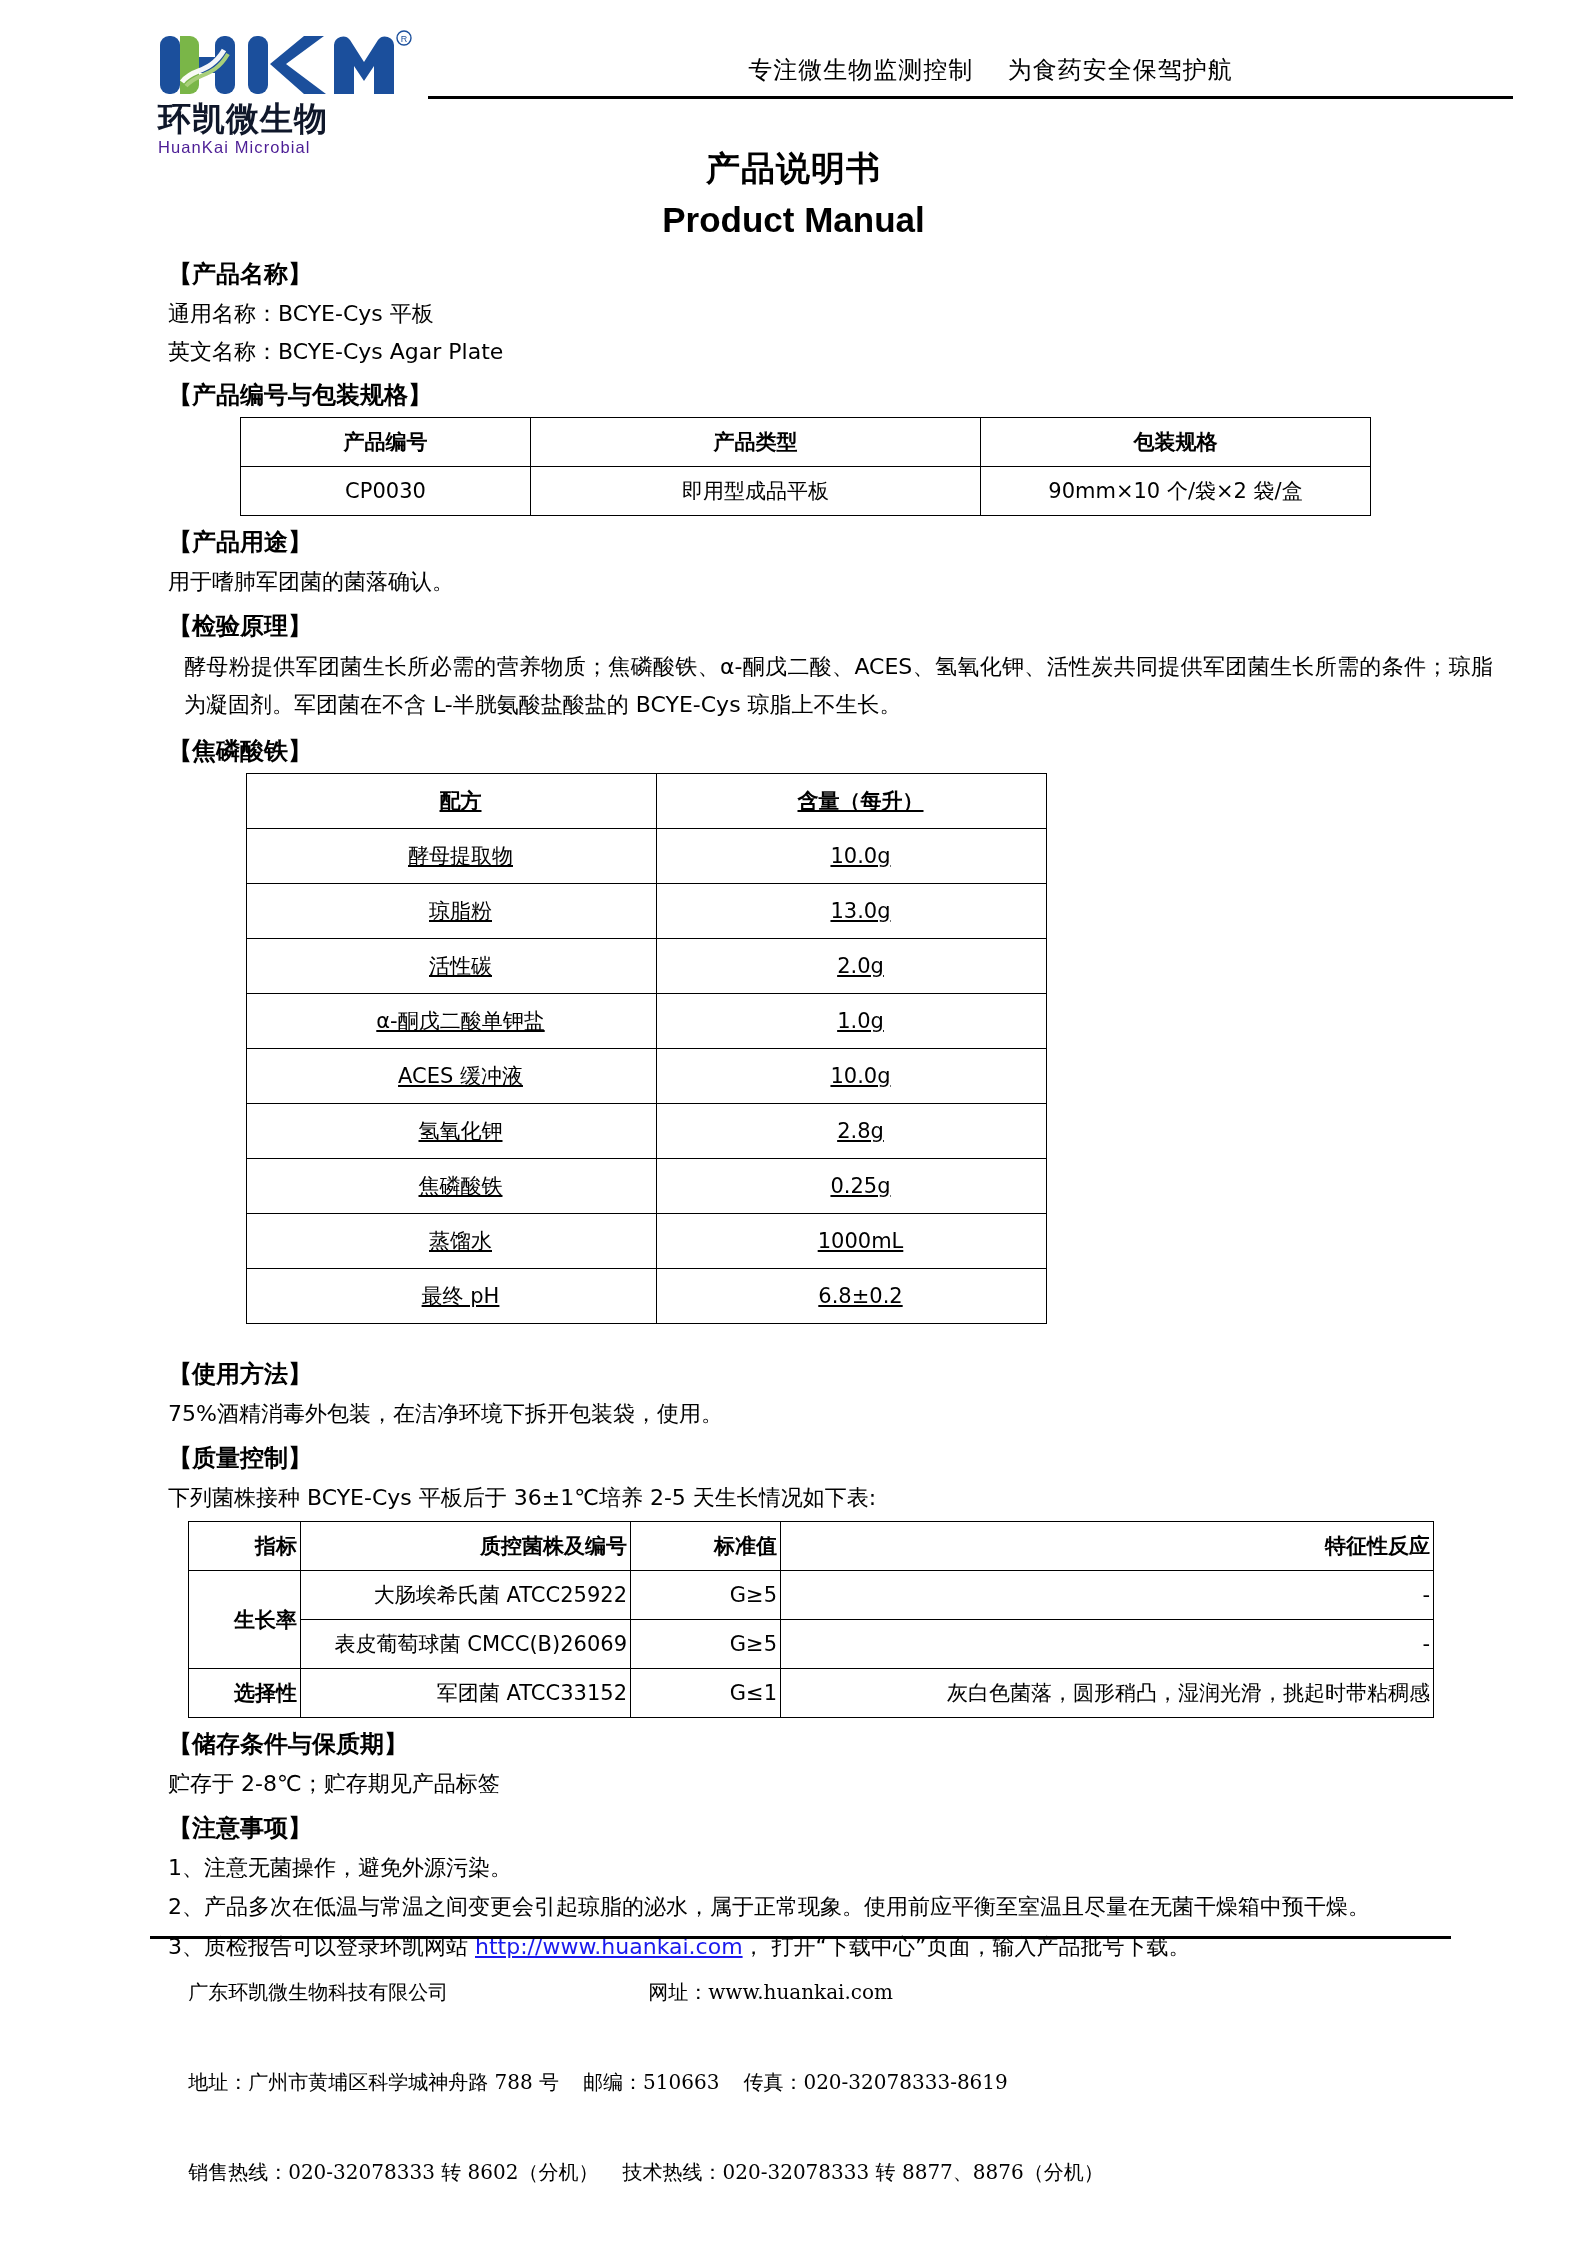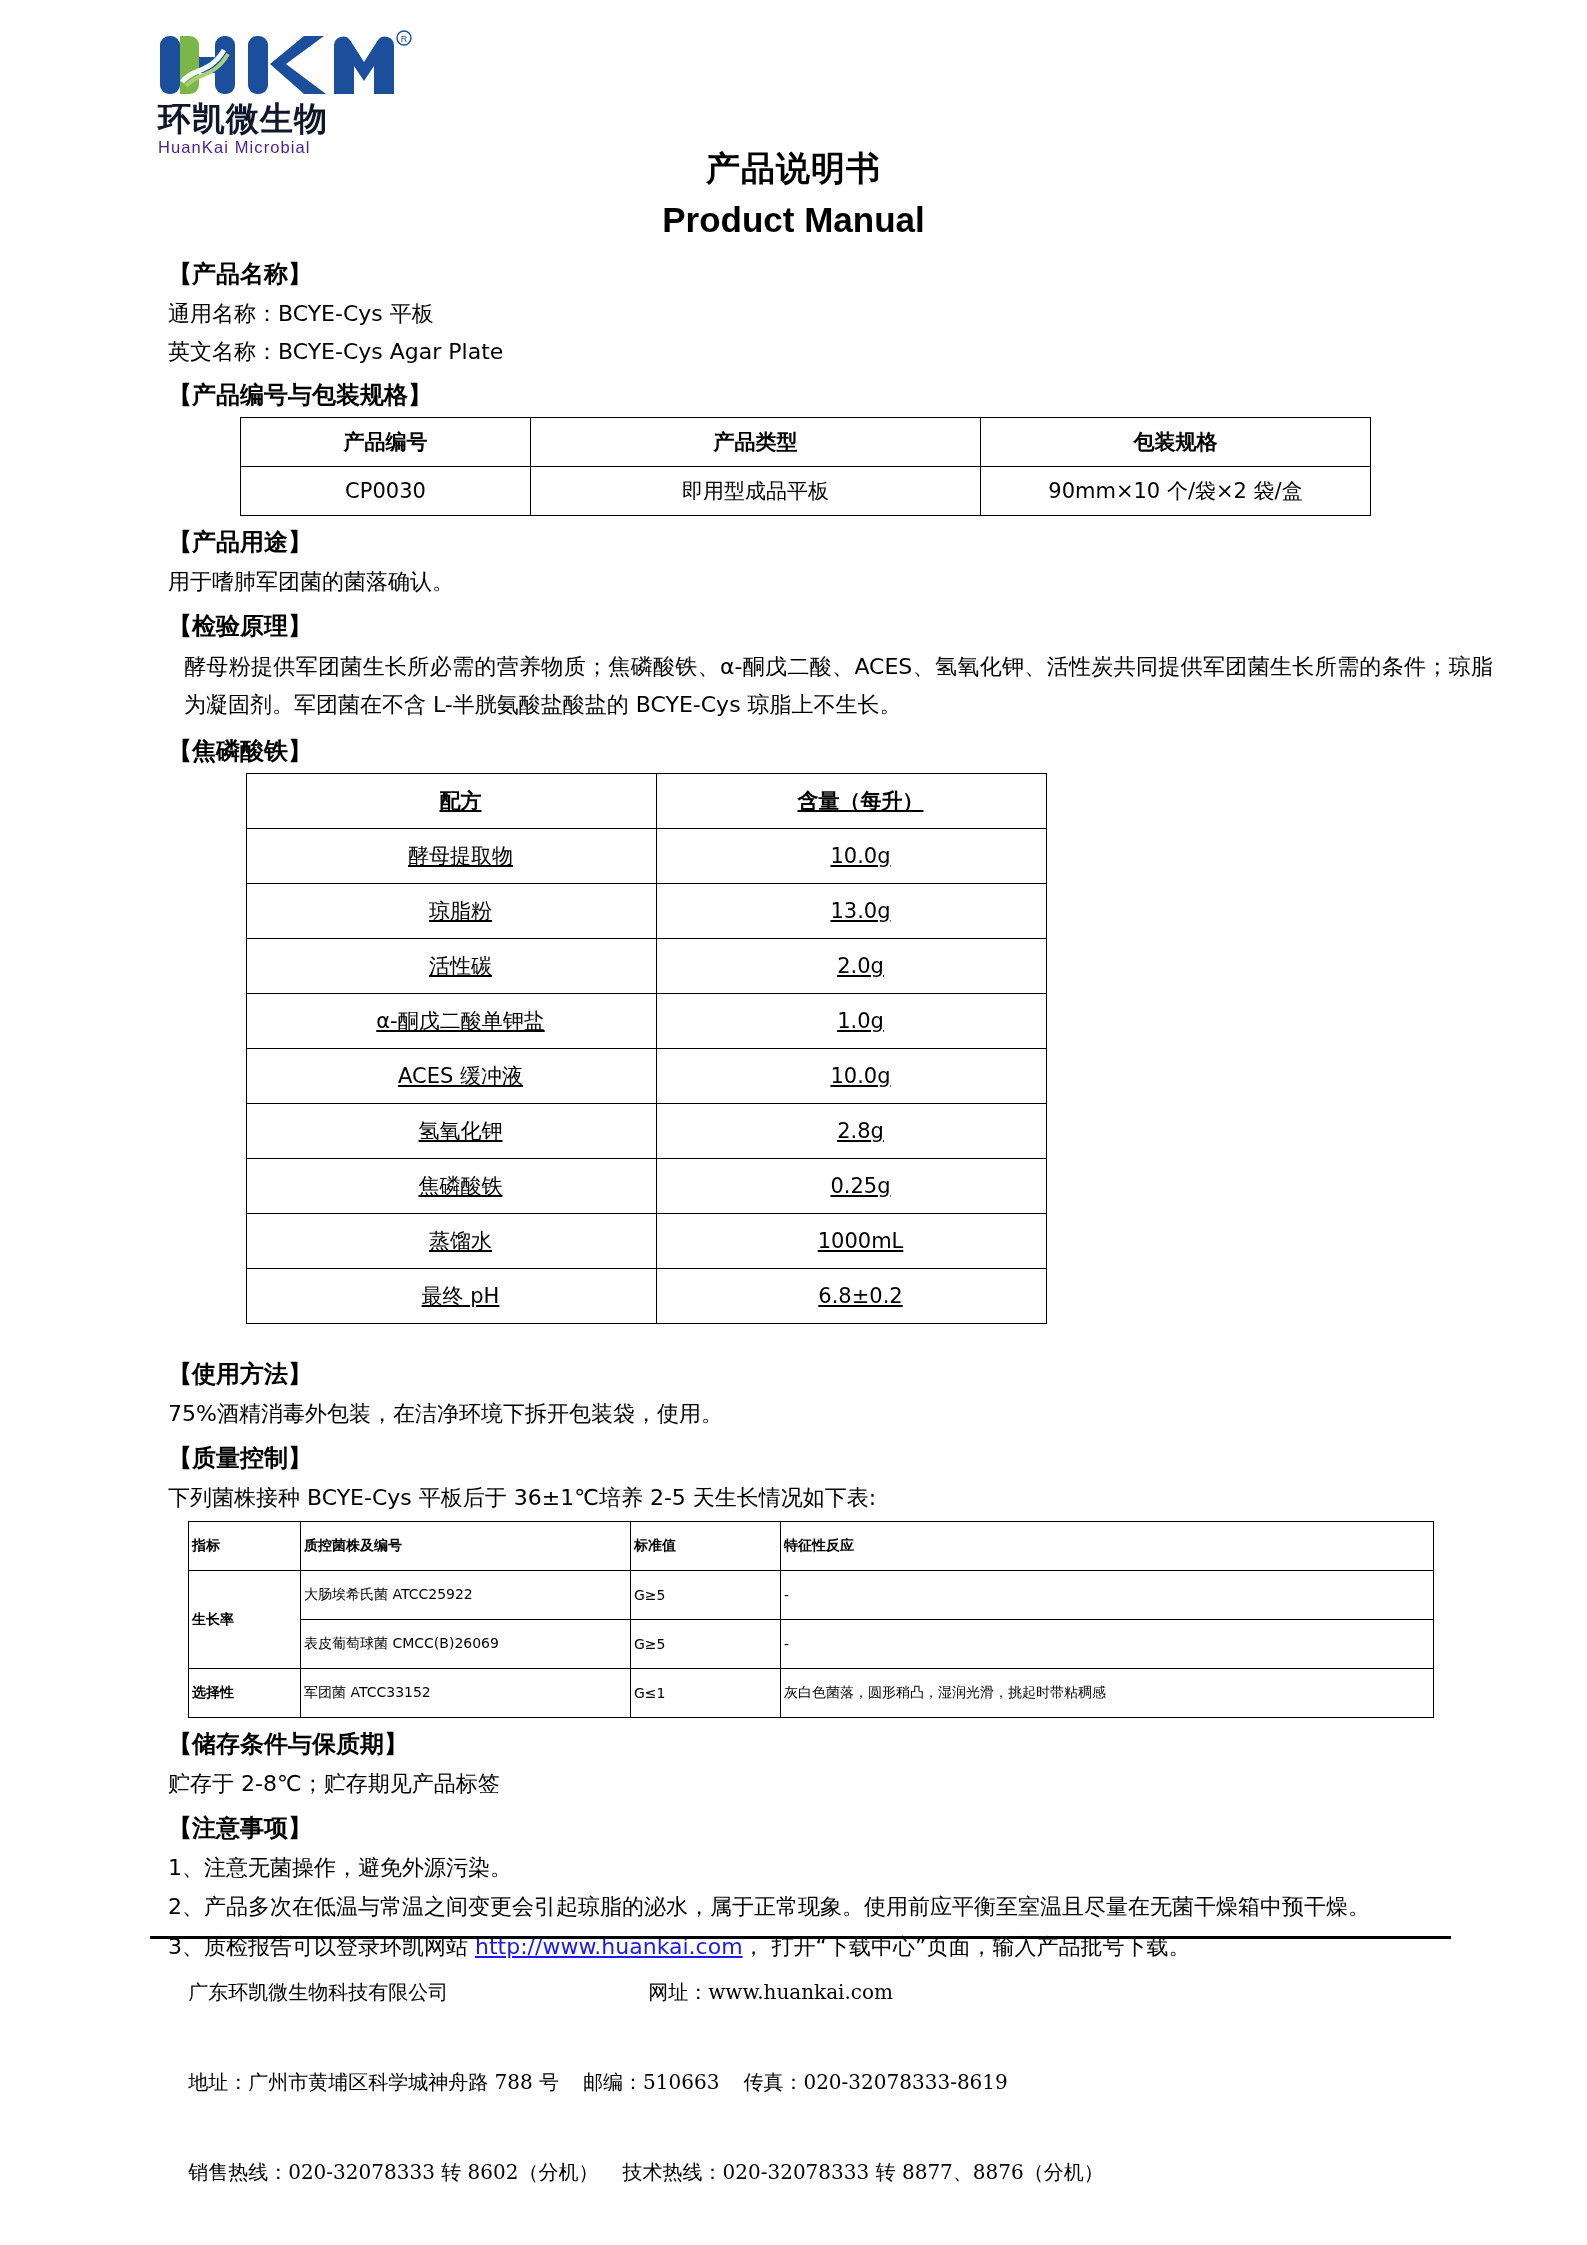--- a/index.html
+++ b/index.html
@@ -166,22 +166,22 @@
   .tbl-formula th { font-weight: bold; }
 
   
   .tbl-qc {
     width: 1245px;
     margin: 6px 0 2px 20px;
     table-layout: fixed;
   }
   .tbl-qc th, .tbl-qc td {
     border: 1.6px solid #000;
-    text-align: left;
-    font-size: 14px;
+    text-align: right;
+    font-size: 21px;
     font-family: "DejaVu Sans", sans-serif;
     padding: 6px 3px;
     height: 36px;
     vertical-align: middle;
   }
   .tbl-qc th { font-weight: bold; }
   .tbl-qc .rowhead { font-weight: bold; }
 
   
   .footer {
@@ -225,20 +225,24 @@
           <path d="M112 36 L146 8 L166 8 L128 36 L168 66 L146 66 Z" fill="#1b4f9c"></path>
 
           <path d="M176 66 V17 a9 9 0 0 1 16 -5 l14 22 l14 -22 a9 9 0 0 1 16 5 V66 h-20 V38 l-10 15 l-10 -15 V66 Z" fill="#1b4f9c"></path>
 
           <circle cx="246" cy="10" r="7" fill="none" stroke="#1b4f9c" stroke-width="1.4"></circle>
           <text x="246" y="14" font-size="9" text-anchor="middle" fill="#1b4f9c" font-family="Liberation Sans, sans-serif">R</text>
         </svg>
       </div>
       <div class="logo-cn">环凯微生物</div>
       <div class="logo-en">HuanKai Microbial</div>
+    </div>
+    <div class="header-right">
+      <div class="tagline">专注微生物监测控制    为食药安全保驾护航</div>
+      <div class="header-rule"></div>
     </div>
   </div>
 
   <div class="doc-title-cn">产品说明书</div>
   <div class="doc-title-en">Product Manual</div>
 
   <div class="content">
 
     <div class="sec-head">【产品名称】</div>
     <div class="para tight">通用名称：BCYE-Cys 平板</div>

